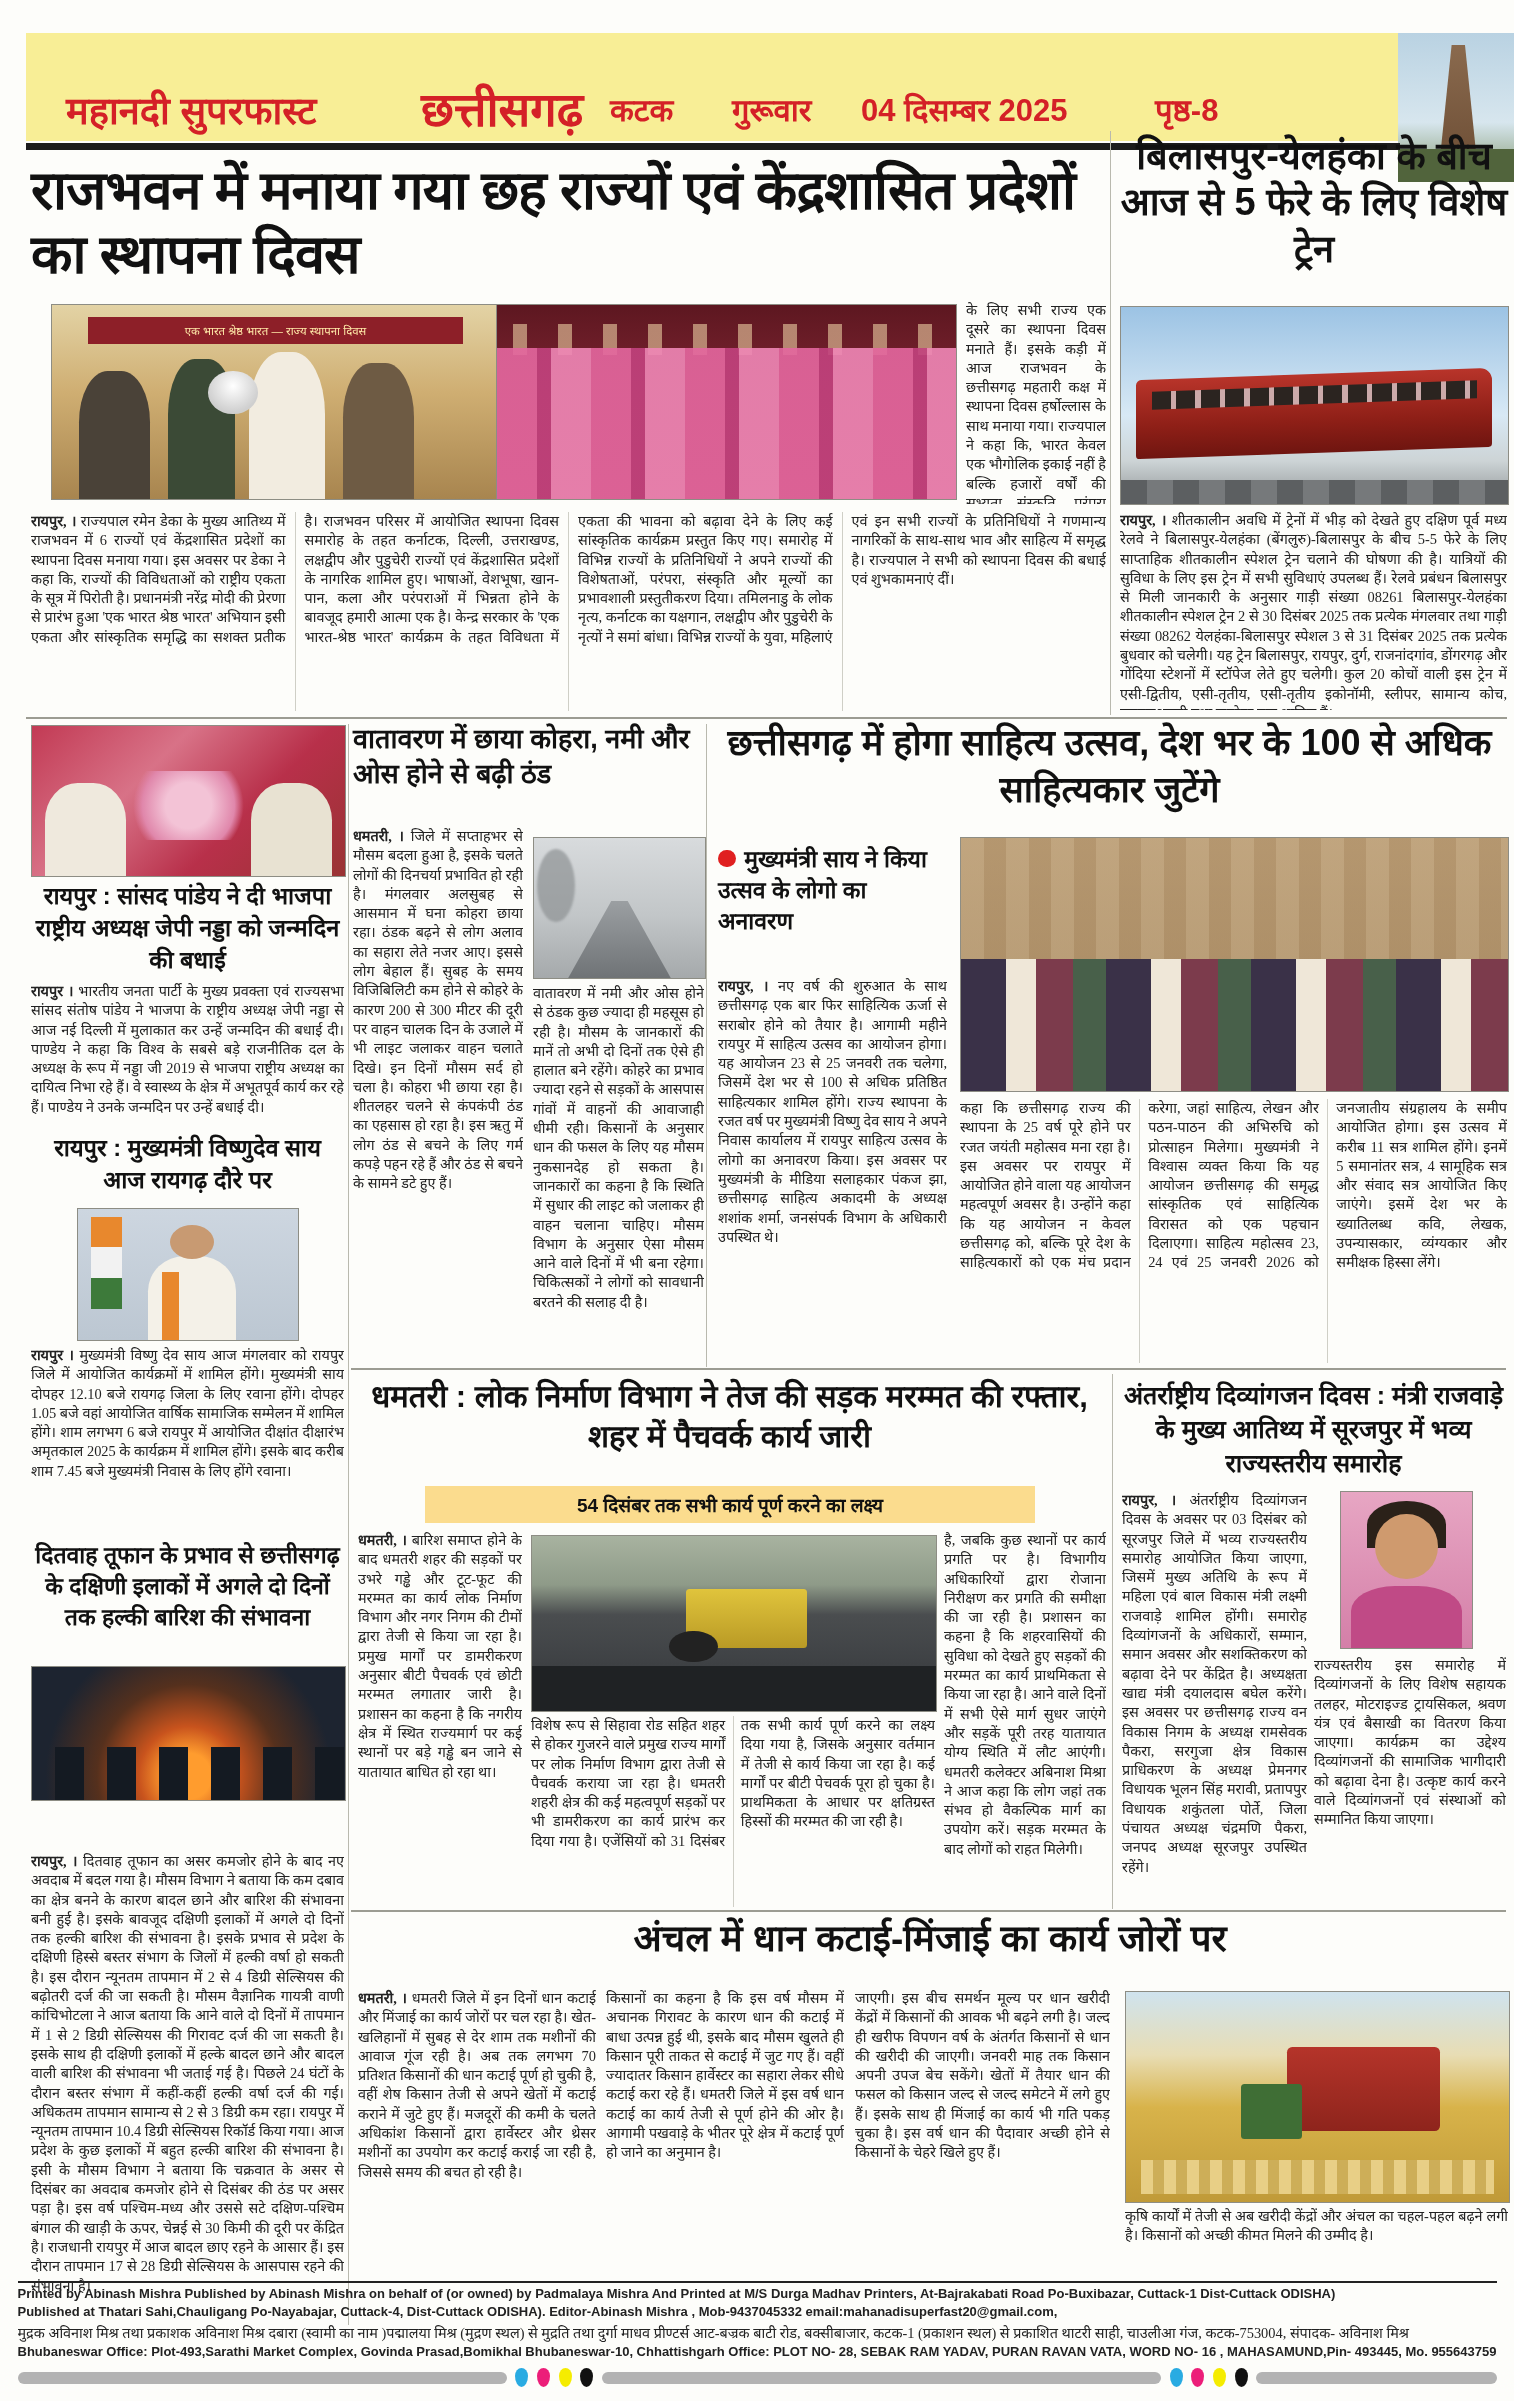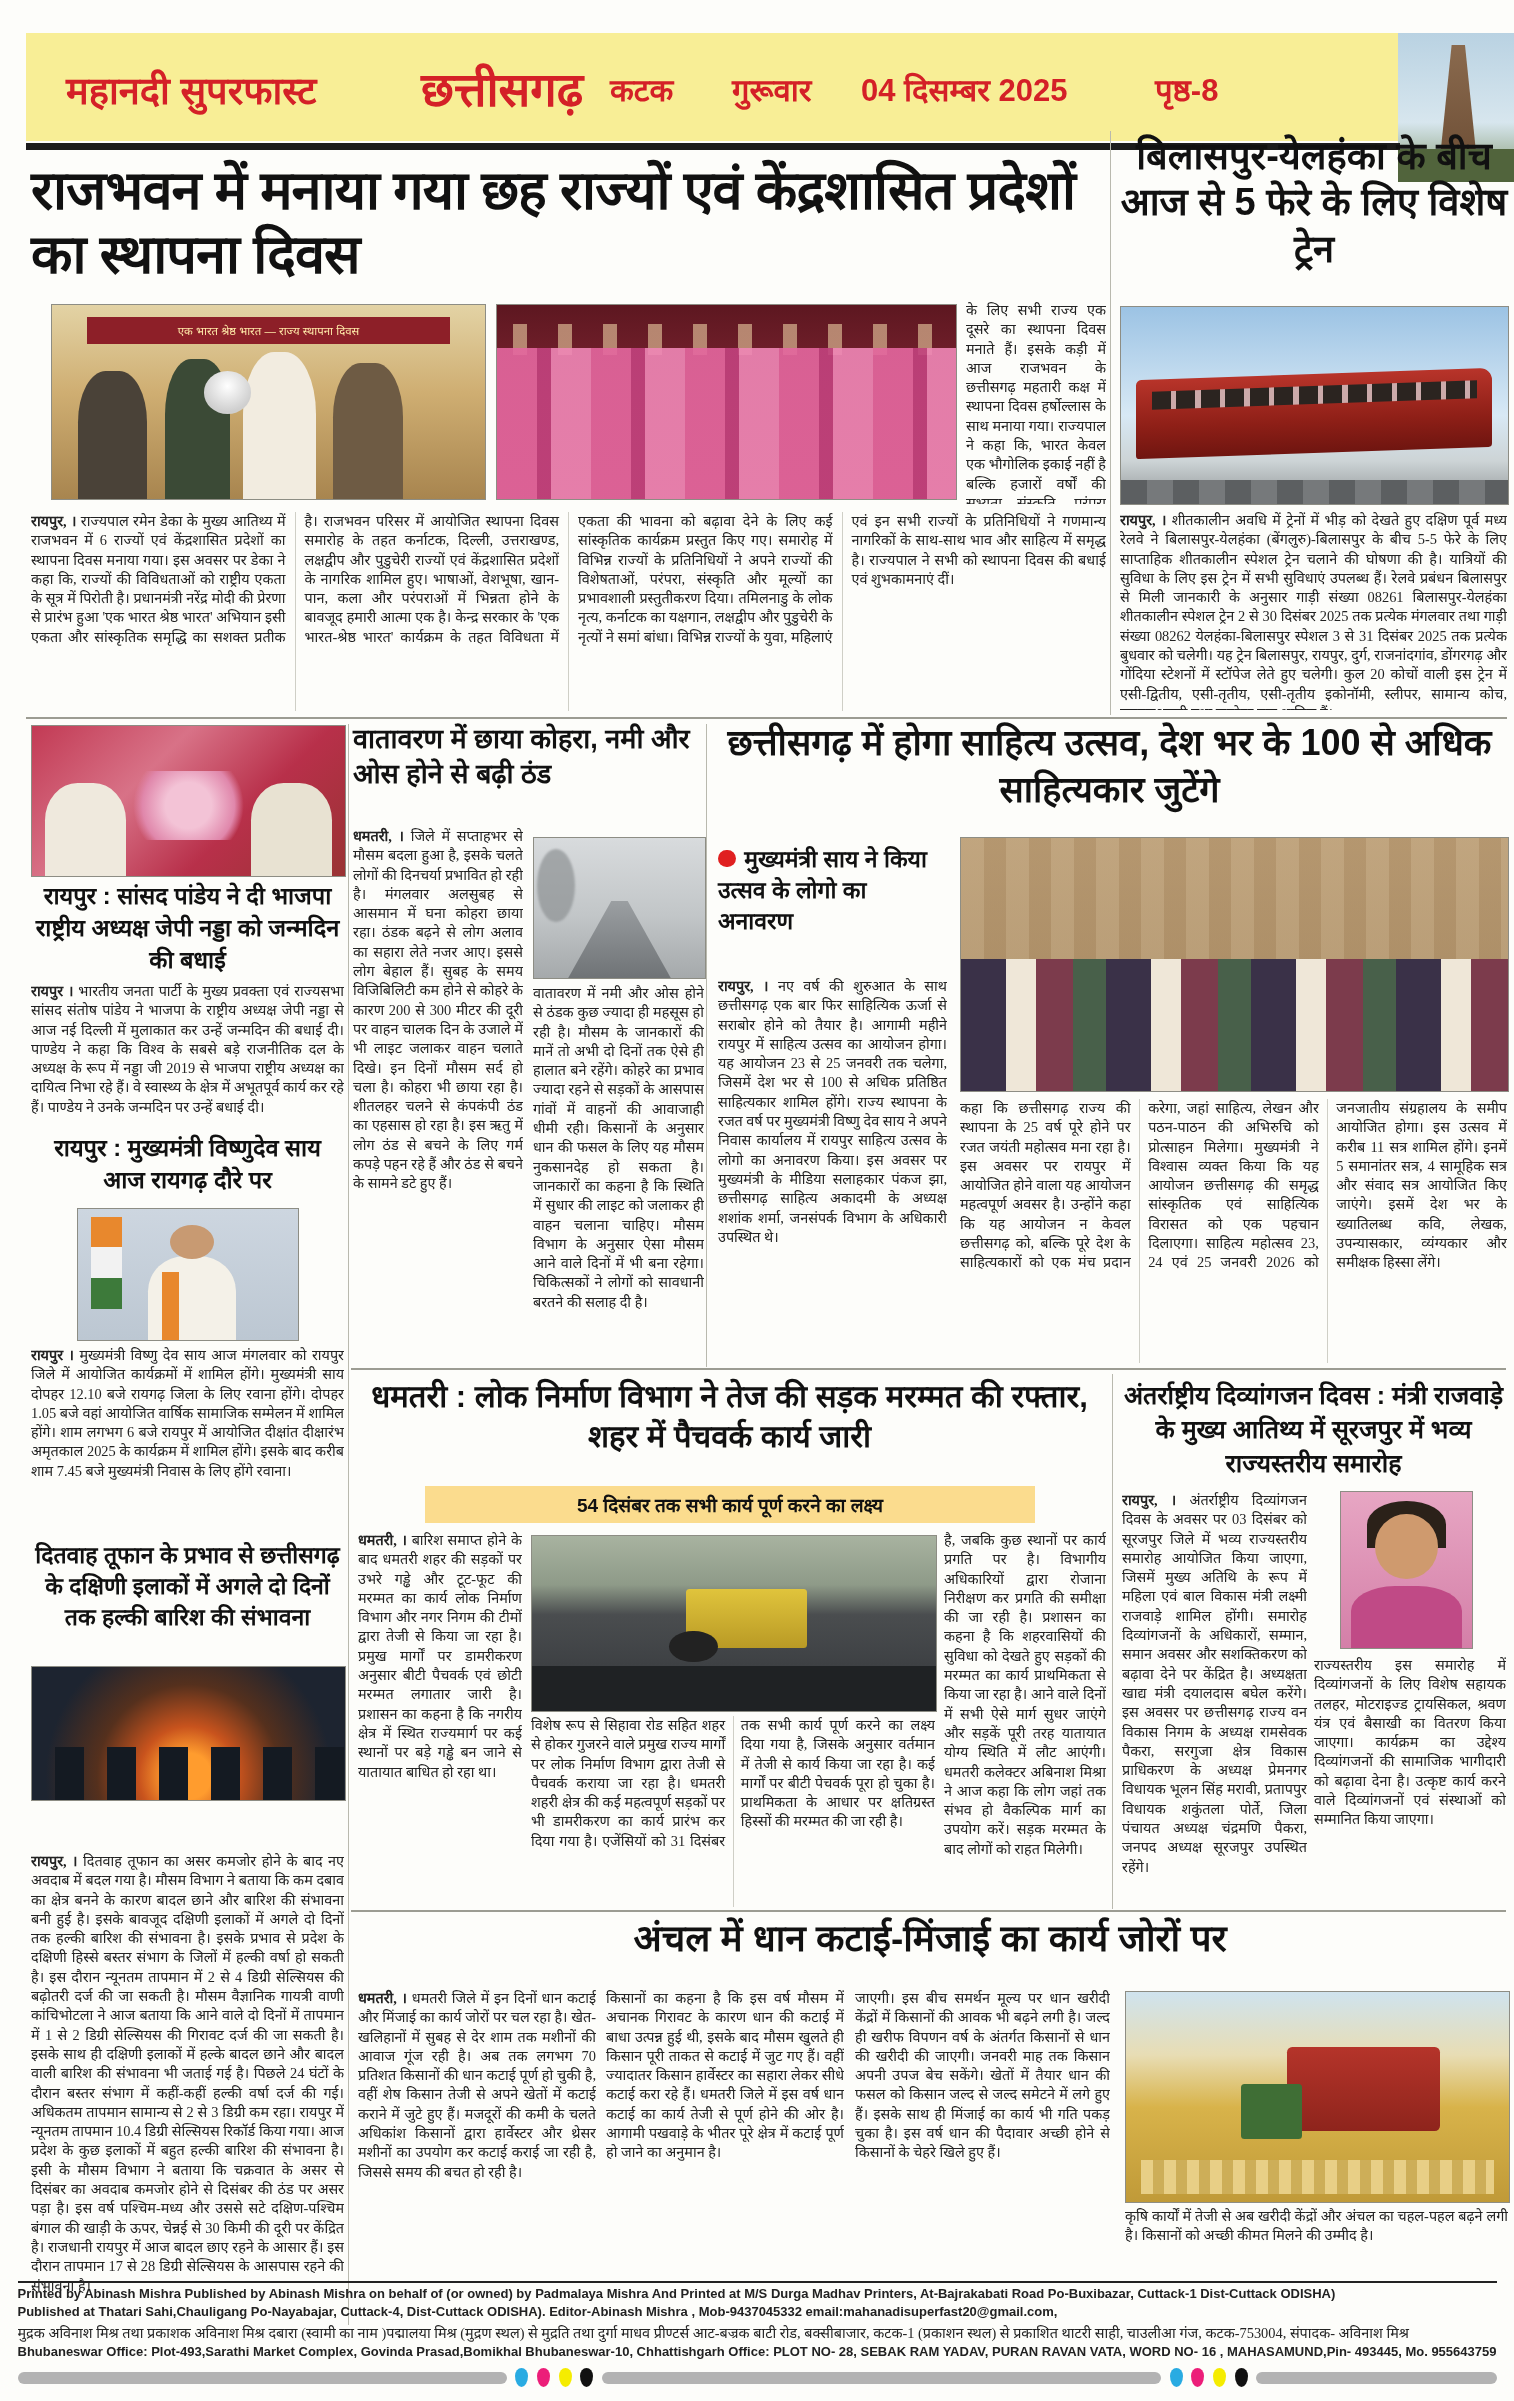--- a/index.html
+++ b/index.html
@@ -1,21 +1,21 @@
 <!DOCTYPE html>
 <html style="font-size:14px"><head>
 <meta charset="utf-8">
 <style>
   html,body{margin:0;padding:0;background:#ffffff;}
   #page{position:relative;width:1514px;height:2401px;background:#fdfdfa;overflow:hidden;
         font-family:"Liberation Serif",serif;color:#1a1a1a;}
   .abs{position:absolute;}
   
   .mast{position:absolute;left:26px;top:33px;width:1374px;height:108px;background:#f8ee96;}
-  .mast span{position:absolute;color:#d42027;font-family:"Liberation Sans",sans-serif;font-weight:bold;white-space:nowrap;}
+  .mast span{position:absolute;color:#d42027;font-family:"Liberation Sans",sans-serif;font-weight:bold;white-space:nowrap;margin-top:20px;}
   .m-brand{left:40px;top:30px;font-size:38px;}
   .m-edition{left:395px;top:23px;font-size:47px;}
   .m-city{left:584px;top:35px;font-size:31px;}
   .m-day{left:706px;top:35px;font-size:31px;}
   .m-date{left:835px;top:35px;font-size:31px;}
   .m-page{left:1129px;top:35px;font-size:31px;}
   .black-rule{position:absolute;left:26px;top:143px;width:1374px;height:7px;background:#1c1c1c;}
   
   .hl{font-family:"Liberation Sans",sans-serif;font-weight:800;color:#111;line-height:1.18;}
   .lead-hl{left:31px;top:159px;width:1075px;font-size:54px;letter-spacing:-0.9px;}
@@ -116,21 +116,21 @@
     <span class="m-date">04 दिसम्बर 2025</span>
     <span class="m-page">पृष्ठ-8</span>
   </div>
   <div id="ph-temple" class="photo" style="left:1398px;top:33px;width:116px;height:149px;">
     <div class="pf tower"></div>
     <div class="pf bush"></div>
   </div>
   <div class="black-rule"></div>
 
   <div class="abs hl lead-hl">राजभवन में मनाया गया छह राज्यों एवं केंद्रशासित प्रदेशों का स्थापना दिवस</div>
-  <div id="ph-lead1" class="photo" style="left:51px;top:304px;width:433px;height:194px;">
+  <div id="ph-lead1" class="photo" style="left:51px;top:304px;width:433px;height:194px;padding-left:14px;">
     <div class="pf banner">एक भारत श्रेष्ठ भारत — राज्य स्थापना दिवस</div>
     <div class="pf fig1"></div>
     <div class="pf fig2"></div>
     <div class="pf fig3"></div>
     <div class="pf fig4"></div>
     <div class="pf trophy"></div>
   </div>
   <div id="ph-lead2" class="photo" style="left:496px;top:304px;width:459px;height:194px;">
     <div class="pf heads"></div>
     <div class="pf row"></div>

